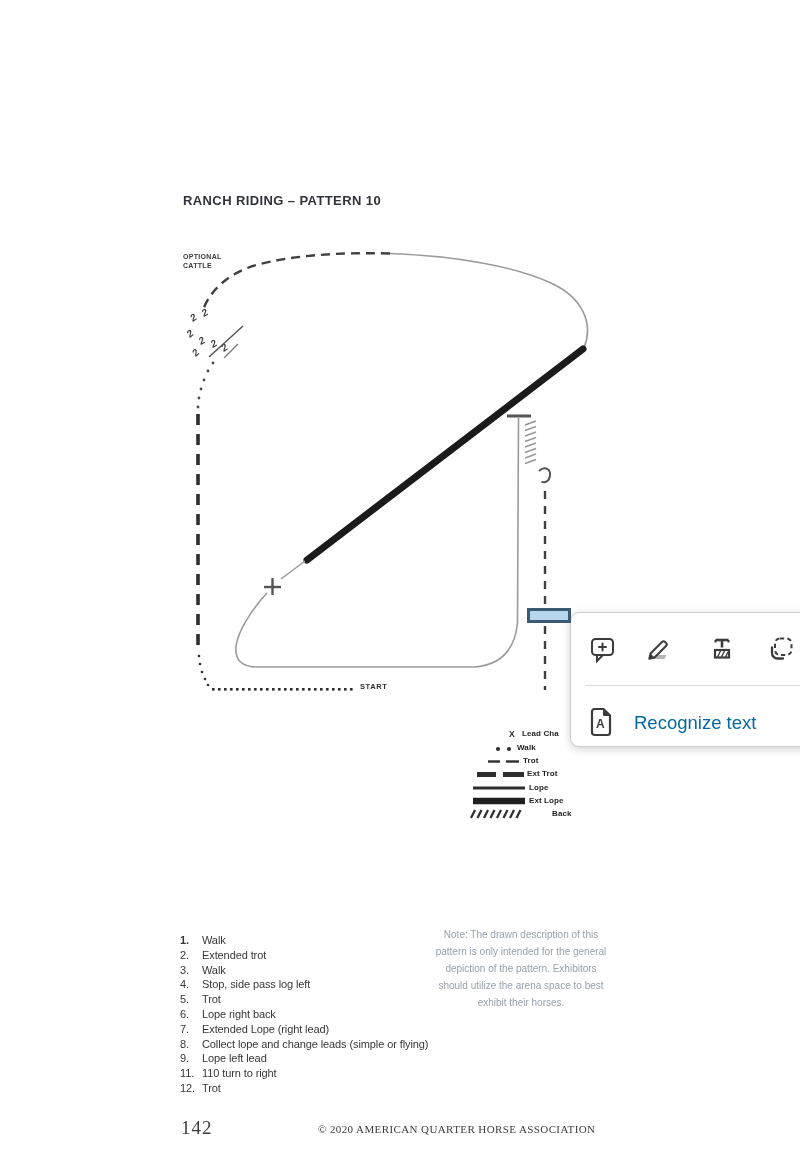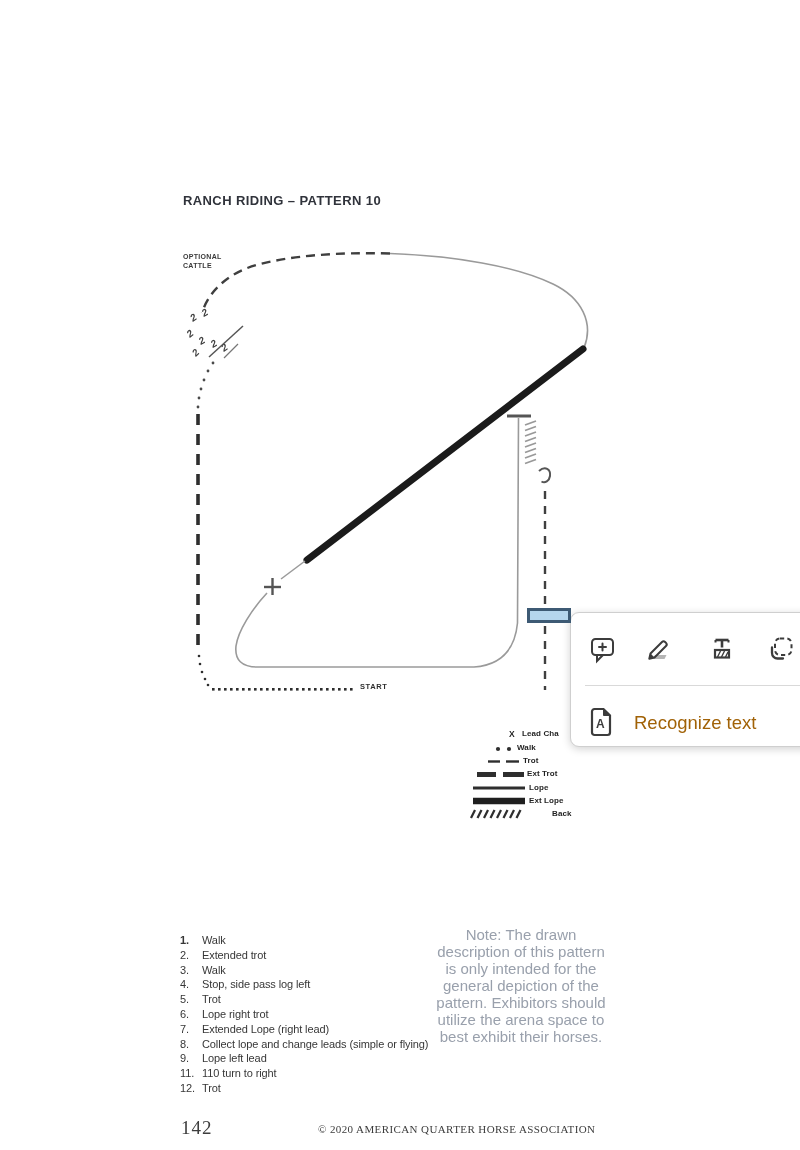--- a/index.html
+++ b/index.html
@@ -20,21 +20,21 @@
   .start-label { position:absolute; left:360px; top:682px; font-size:7.5px; font-weight:700;
                  color:#2e2e2e; letter-spacing:0.6px; }
 
   .legend-label { position:absolute; font-size:8px; font-weight:700; color:#1f1f1f;
                   letter-spacing:0.1px; white-space:nowrap; }
 
   .instructions { position:absolute; left:180px; top:933px; width:310px; }
   .instr-row { display:flex; font-size:11px; line-height:14.8px; color:#373737;
                letter-spacing:-0.1px; }
   .instr-num { width:22px; flex:0 0 22px; }
-  .note { position:absolute; left:433px; top:926px; width:176px; font-size:15px;
+  .note { position:absolute; left:433px; top:926px; width:176px; font-size:10px;
           line-height:17px; color:#99a0ac; text-align:center; }
 
   .footer-page { position:absolute; left:181px; top:1117px; font-size:19px;
                  font-family:"Liberation Serif", serif; color:#3d3d3d; letter-spacing:1px; }
   .footer-copy { position:absolute; left:318px; top:1123px; font-size:11px;
                  font-family:"Liberation Serif", serif; color:#3c3c3c; letter-spacing:0.4px; }
 
   
   .selection-rect { position:absolute; left:527px; top:608px; width:44px; height:15px;
                     background:#b5d6ed; border:3px solid #3d5a74; z-index:11; }
@@ -43,21 +43,21 @@
   .popup { position:absolute; left:570px; top:612px; width:262px; height:135px;
            background:#fff; border:1px solid #cfcfcf; border-radius:9px; z-index:10;
            box-shadow:0 2px 8px rgba(0,0,0,0.18); }
   .tool-row { position:absolute; left:0; top:0; width:100%; height:72px; }
   .tool-btn { position:absolute; top:22px; width:30px; height:30px; border:none; background:none;
               cursor:pointer; padding:0; }
   .tool-divider { position:absolute; left:14px; top:72px; width:232px; height:1px; background:#d9d9d9; }
   .menu-item { position:absolute; left:0; top:73px; width:100%; height:60px; cursor:pointer;
                background:none; border:none; text-align:left; }
   .menu-item .mi-icon { position:absolute; left:16px; top:20px; }
-  .menu-item .mi-label { position:absolute; left:63px; top:26px; font-size:18.5px; color:#a16207;
+  .menu-item .mi-label { position:absolute; left:63px; top:26px; font-size:18.5px; color:#0369a1;
                          white-space:nowrap; }
   svg text { font-family:"Liberation Sans", sans-serif; }
 </style>
 </head>
 <body>
 
 <div id="page">
 
 
   <div id="scan">
@@ -214,21 +214,21 @@
       <div class="instr-row">
         <span class="instr-num">4.</span>
         <span>Stop, side pass log left</span>
         </div>
       <div class="instr-row">
         <span class="instr-num">5.</span>
         <span>Trot</span>
         </div>
       <div class="instr-row">
         <span class="instr-num">6.</span>
-        <span>Lope right trot</span>
+        <span>Lope right back</span>
         </div>
       <div class="instr-row">
         <span class="instr-num">7.</span>
         <span>Extended Lope (right lead)</span>
         </div>
       <div class="instr-row">
         <span class="instr-num">8.</span>
         <span>Collect lope and change leads (simple or flying)</span>
         </div>
       <div class="instr-row">

